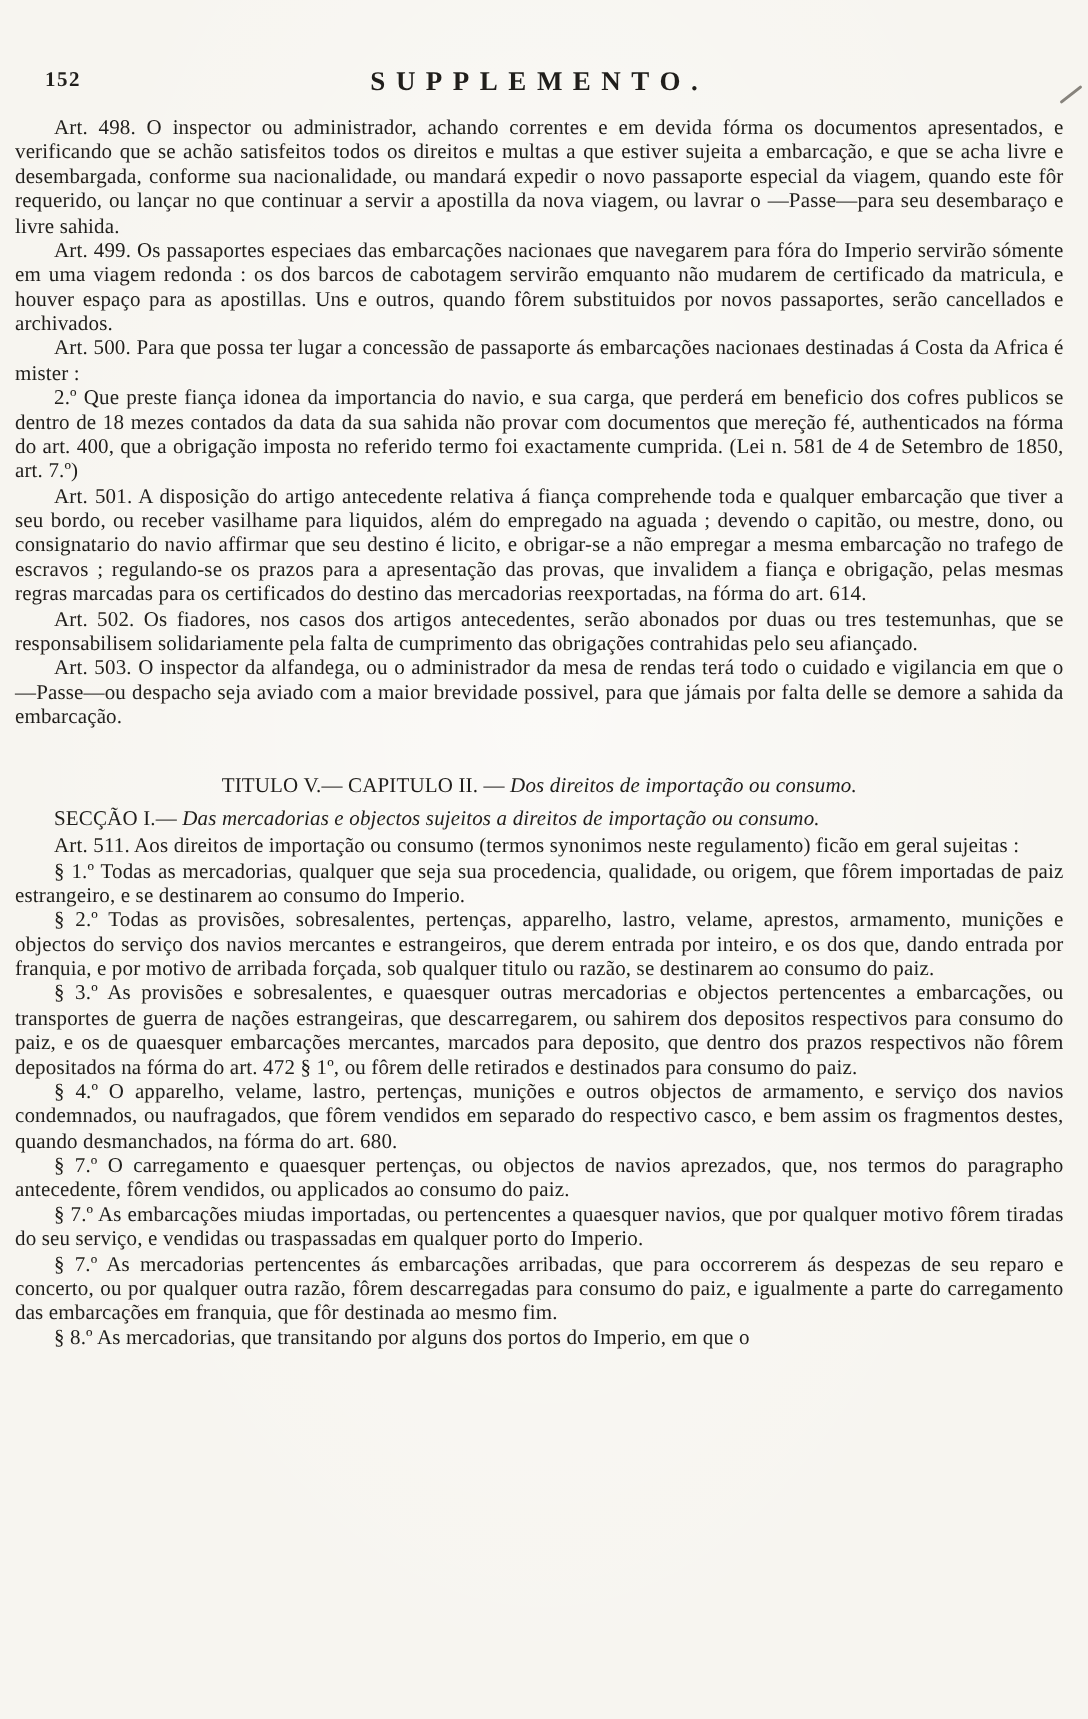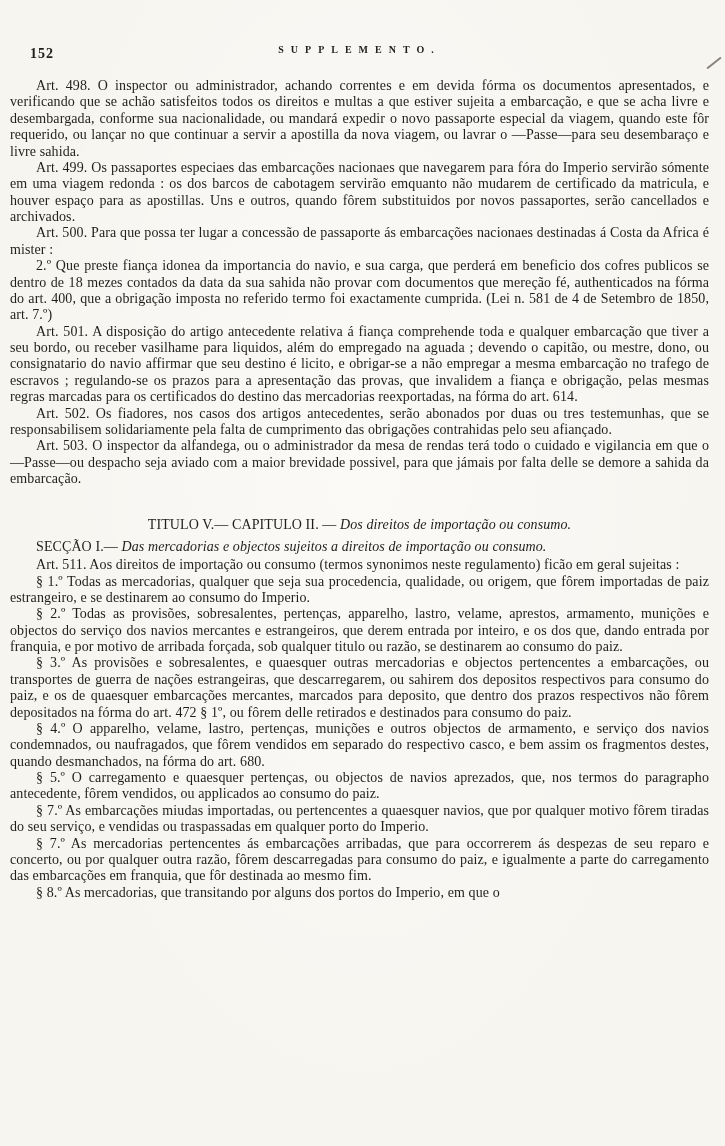--- a/index.html
+++ b/index.html
@@ -32,21 +32,21 @@
     top: 2px;
     font-weight: bold;
     font-size: 14px;
     letter-spacing: 1px;
   }
   .page-title {
     position: absolute;
     left: 0; right: 0;
     top: 0;
     text-align: center;
-    font-size: 10px;
+    font-size: 18px;
     font-weight: bold;
     letter-spacing: 7px;
     font-family: "Liberation Serif", serif;
   }
   .scan-mark {
     position: absolute;
     right: 2px;
     top: 62px;
     width: 18px;
     height: 2px;
@@ -100,19 +100,19 @@
 
     <p class="heading-center"><span class="heading-label">TITULO V.— CAPITULO II. — </span><em class="heading-title">Dos direitos de importação ou consumo.</em></p>
 
     <p class="heading-seccao"><span class="heading-label">SECÇÃO I.— </span><em class="heading-title">Das mercadorias e objectos sujeitos a direitos de importação ou consumo.</em></p>
 
     <p class="para">Art. 511. Aos direitos de importação ou consumo (termos synonimos neste regulamento) ficão em geral sujeitas :</p>
     <p class="para">§ 1.º Todas as mercadorias, qualquer que seja sua procedencia, qualidade, ou origem, que fôrem importadas de paiz estrangeiro, e se destinarem ao consumo do Imperio.</p>
     <p class="para">§ 2.º Todas as provisões, sobresalentes, pertenças, apparelho, lastro, velame, aprestos, armamento, munições e objectos do serviço dos navios mercantes e estrangeiros, que derem entrada por inteiro, e os dos que, dando entrada por franquia, e por motivo de arribada forçada, sob qualquer titulo ou razão, se destinarem ao consumo do paiz.</p>
     <p class="para">§ 3.º As provisões e sobresalentes, e quaesquer outras mercadorias e objectos pertencentes a embarcações, ou transportes de guerra de nações estrangeiras, que descarregarem, ou sahirem dos depositos respectivos para consumo do paiz, e os de quaesquer embarcações mercantes, marcados para deposito, que dentro dos prazos respectivos não fôrem depositados na fórma do art. 472 § 1º, ou fôrem delle retirados e destinados para consumo do paiz.</p>
     <p class="para">§ 4.º O apparelho, velame, lastro, pertenças, munições e outros objectos de armamento, e serviço dos navios condemnados, ou naufragados, que fôrem vendidos em separado do respectivo casco, e bem assim os fragmentos destes, quando desmanchados, na fórma do art. 680.</p>
-    <p class="para">§ 5.º O carregamento e quaesquer pertenças, ou objectos de navios aprezados, que, nos termos do paragrapho antecedente, fôrem vendidos, ou applicados ao consumo do paiz.</p>
+    <p class="para">§ 7.º O carregamento e quaesquer pertenças, ou objectos de navios aprezados, que, nos termos do paragrapho antecedente, fôrem vendidos, ou applicados ao consumo do paiz.</p>
     <p class="para">§ 7.º As embarcações miudas importadas, ou pertencentes a quaesquer navios, que por qualquer motivo fôrem tiradas do seu serviço, e vendidas ou traspassadas em qualquer porto do Imperio.</p>
     <p class="para">§ 7.º As mercadorias pertencentes ás embarcações arribadas, que para occorrerem ás despezas de seu reparo e concerto, ou por qualquer outra razão, fôrem descarregadas para consumo do paiz, e igualmente a parte do carregamento das embarcações em franquia, que fôr destinada ao mesmo fim.</p>
     <p class="para">§ 8.º As mercadorias, que transitando por alguns dos portos do Imperio, em que o</p>
   </main>
 
 </div>
 
 </body></html>

